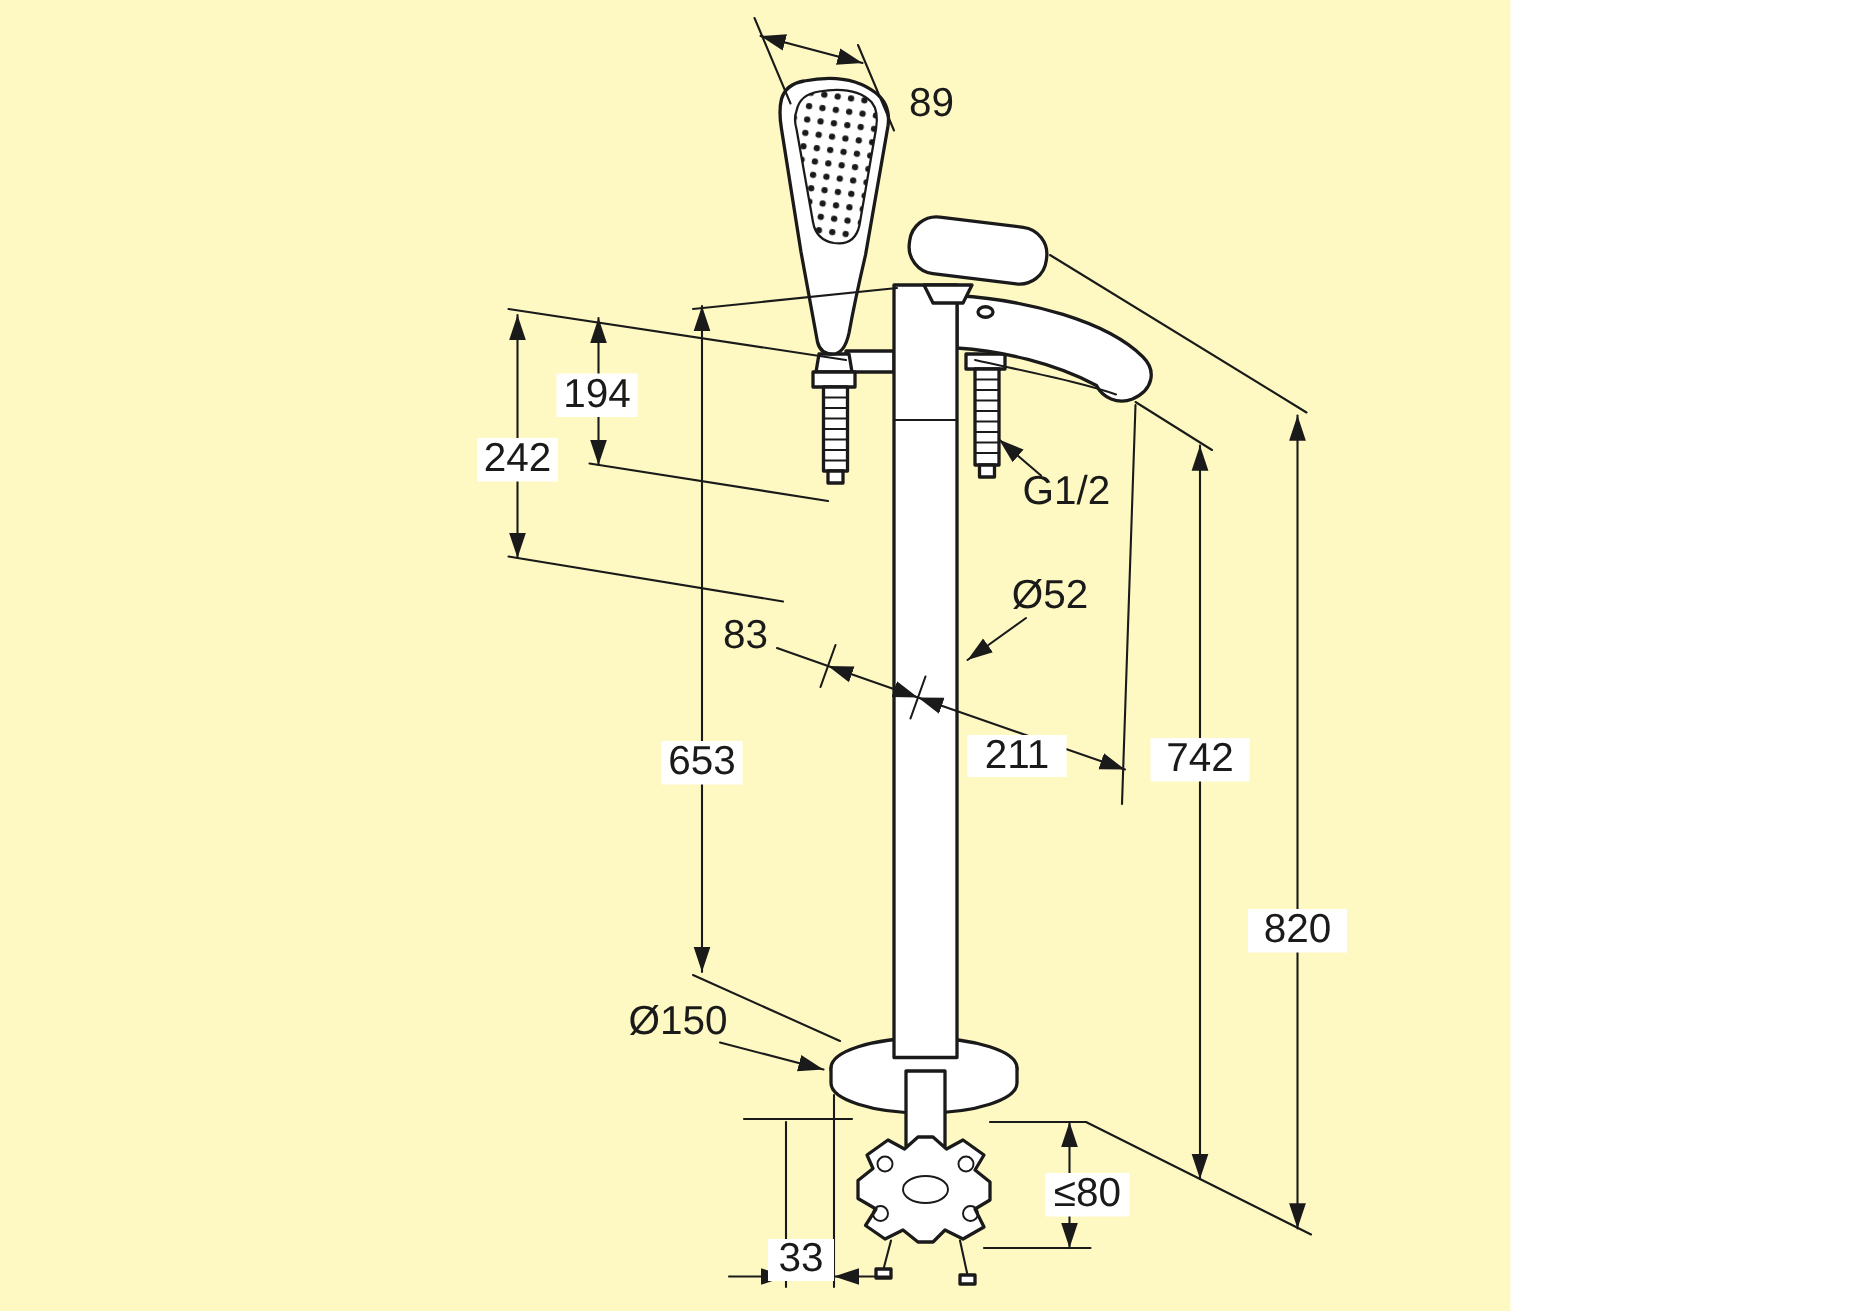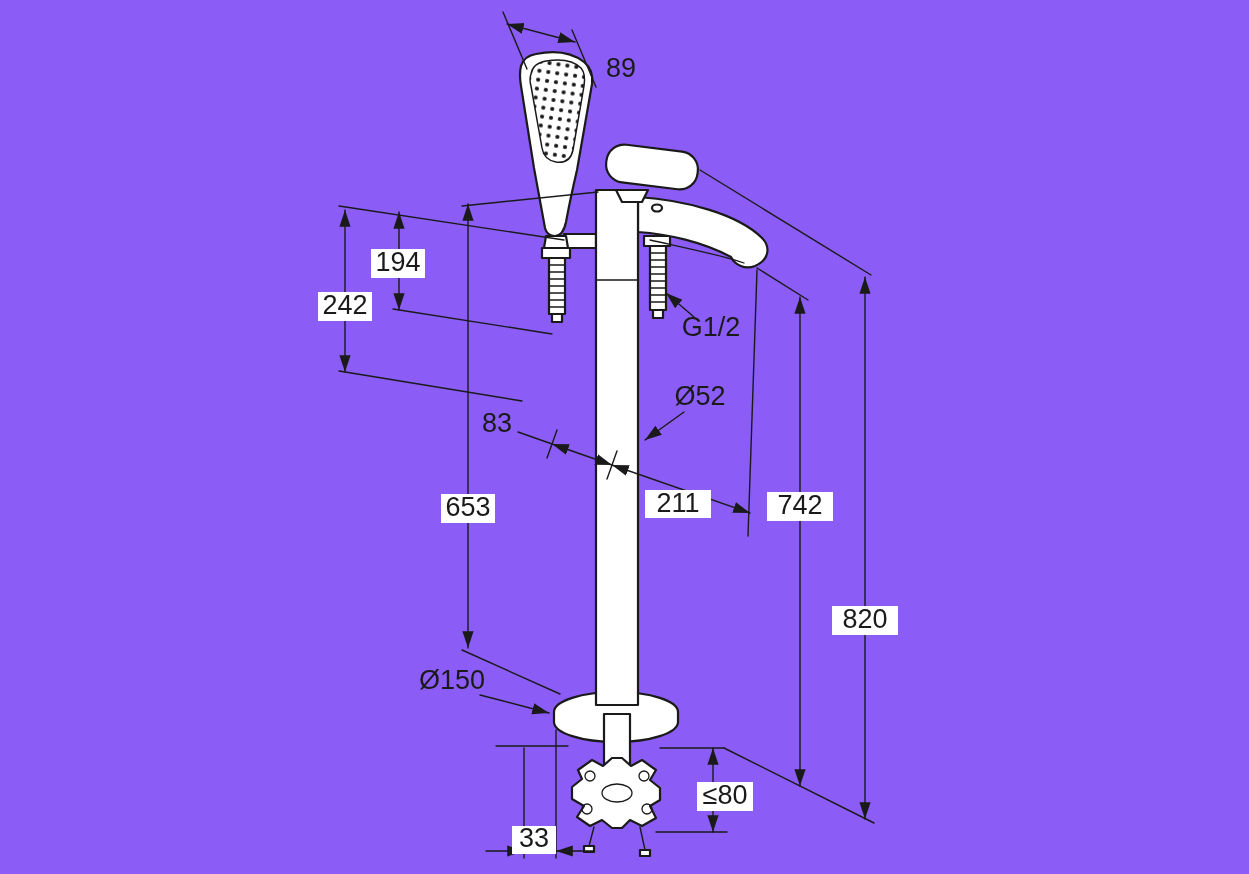--- a/index.html
+++ b/index.html
@@ -1,16 +1,16 @@
 <!DOCTYPE html>
 <html><head>
 <meta charset="utf-8">
 <style>
   html,body{margin:0;padding:0;background:#ffffff;}
-  .stage{position:relative;width:1249px;height:874px;background:#8b5cf6;overflow:hidden;text-align:center;}
+  .stage{position:relative;width:1007px;height:874px;background:#fef9c3;overflow:hidden;text-align:center;}
   svg{position:absolute;left:0;top:0;}
   .outline{stroke:#1a1a1a;stroke-width:2.2;fill:#ffffff;stroke-linejoin:round;stroke-linecap:round;}
   .thin{stroke:#1a1a1a;stroke-width:1.3;fill:none;stroke-linecap:round;}
   .dim{stroke:#1a1a1a;stroke-width:1.4;fill:none;stroke-linecap:round;}
   .lbl{font-family:"Liberation Sans",sans-serif;font-size:27px;fill:#1a1a1a;text-anchor:middle;}
   .box{fill:#ffffff;stroke:none;}
 </style>
 </head>
 <body>
 

